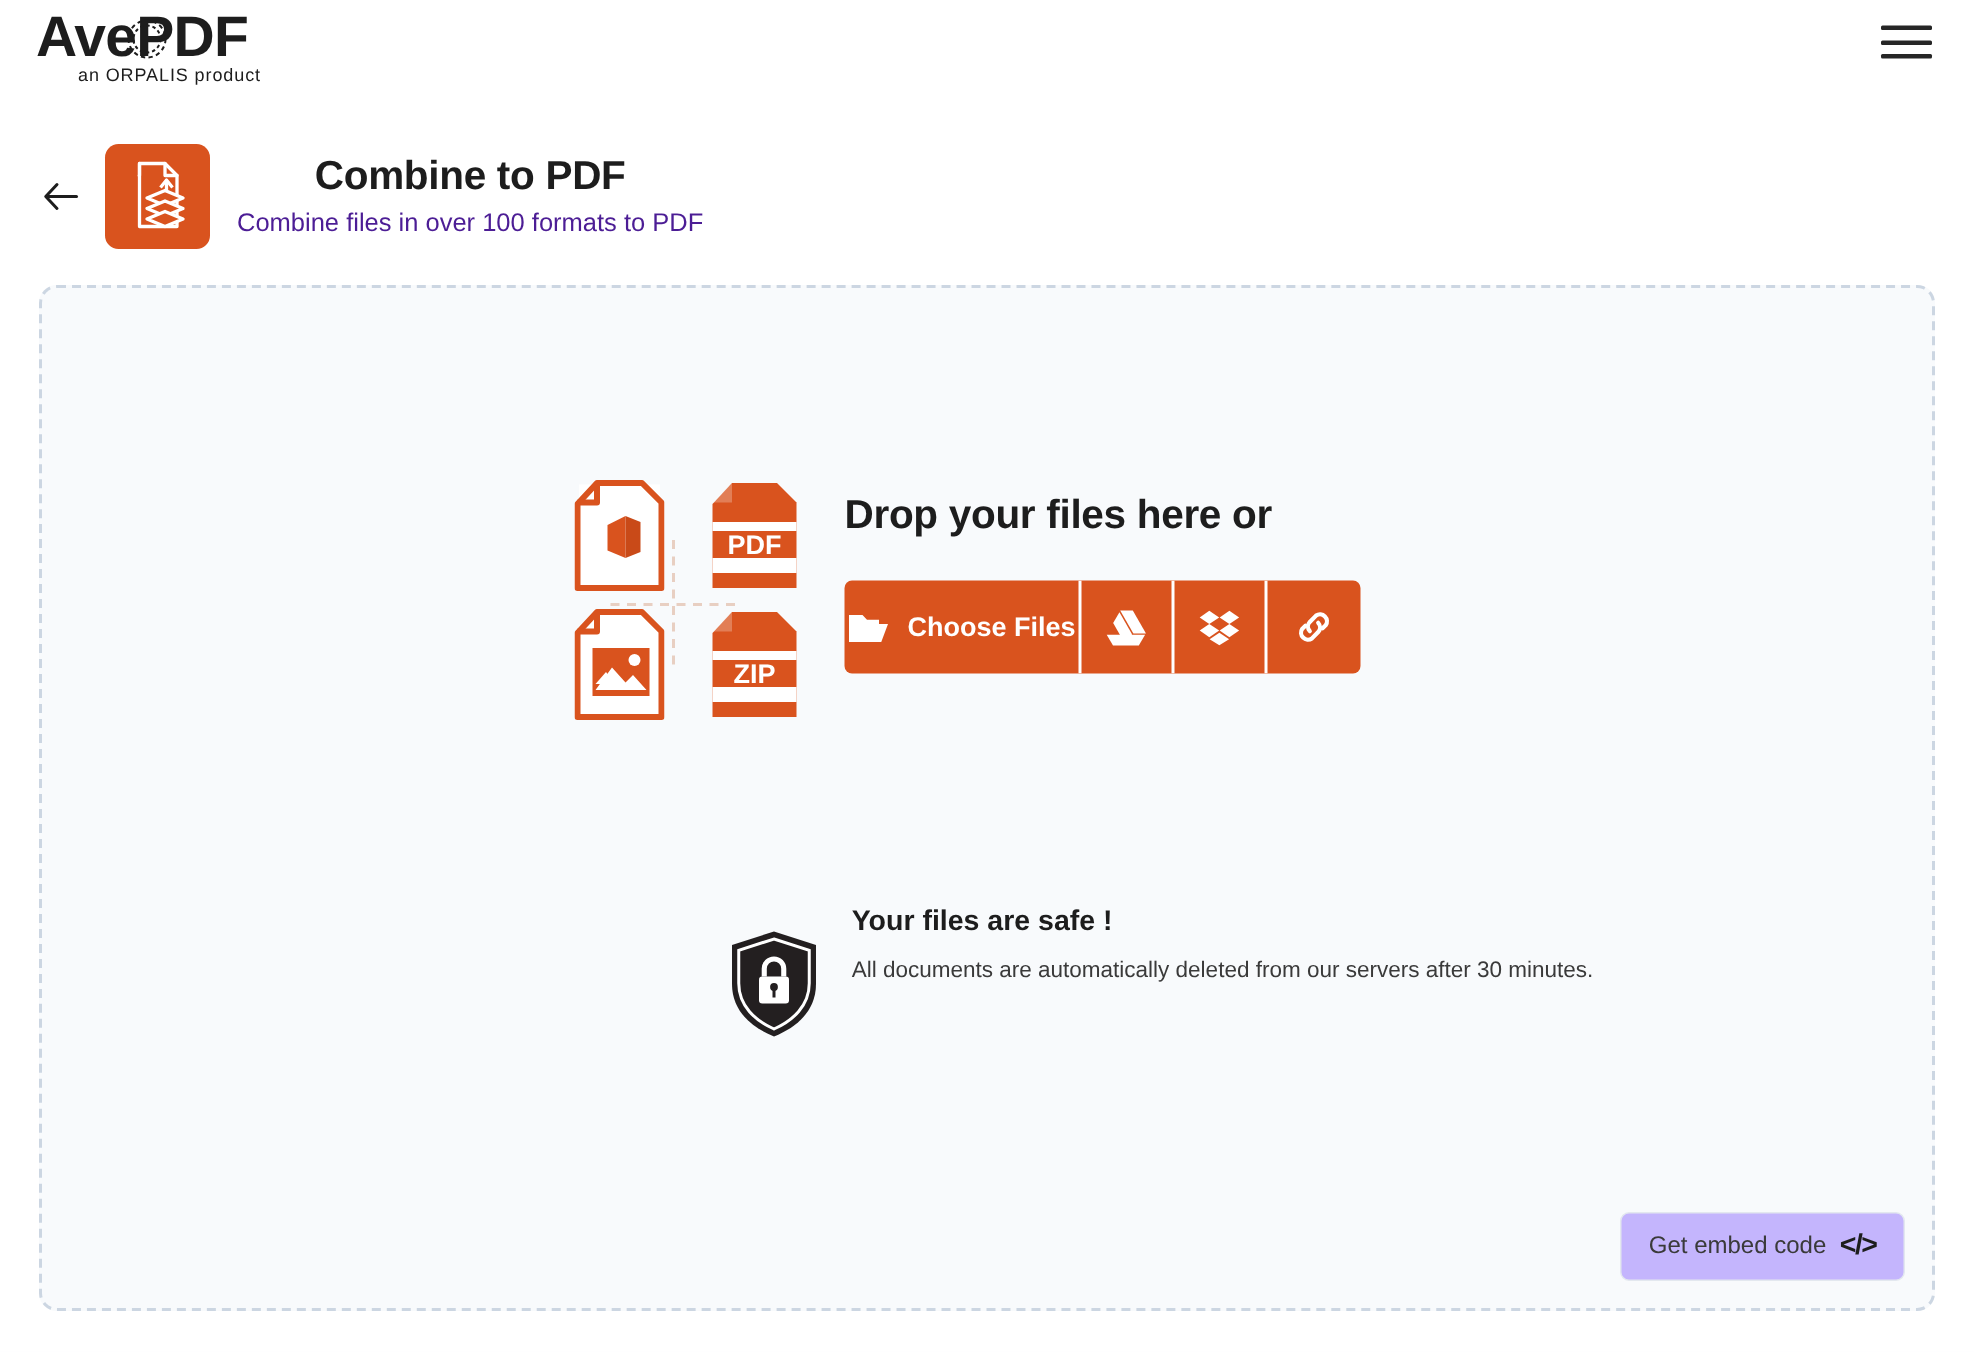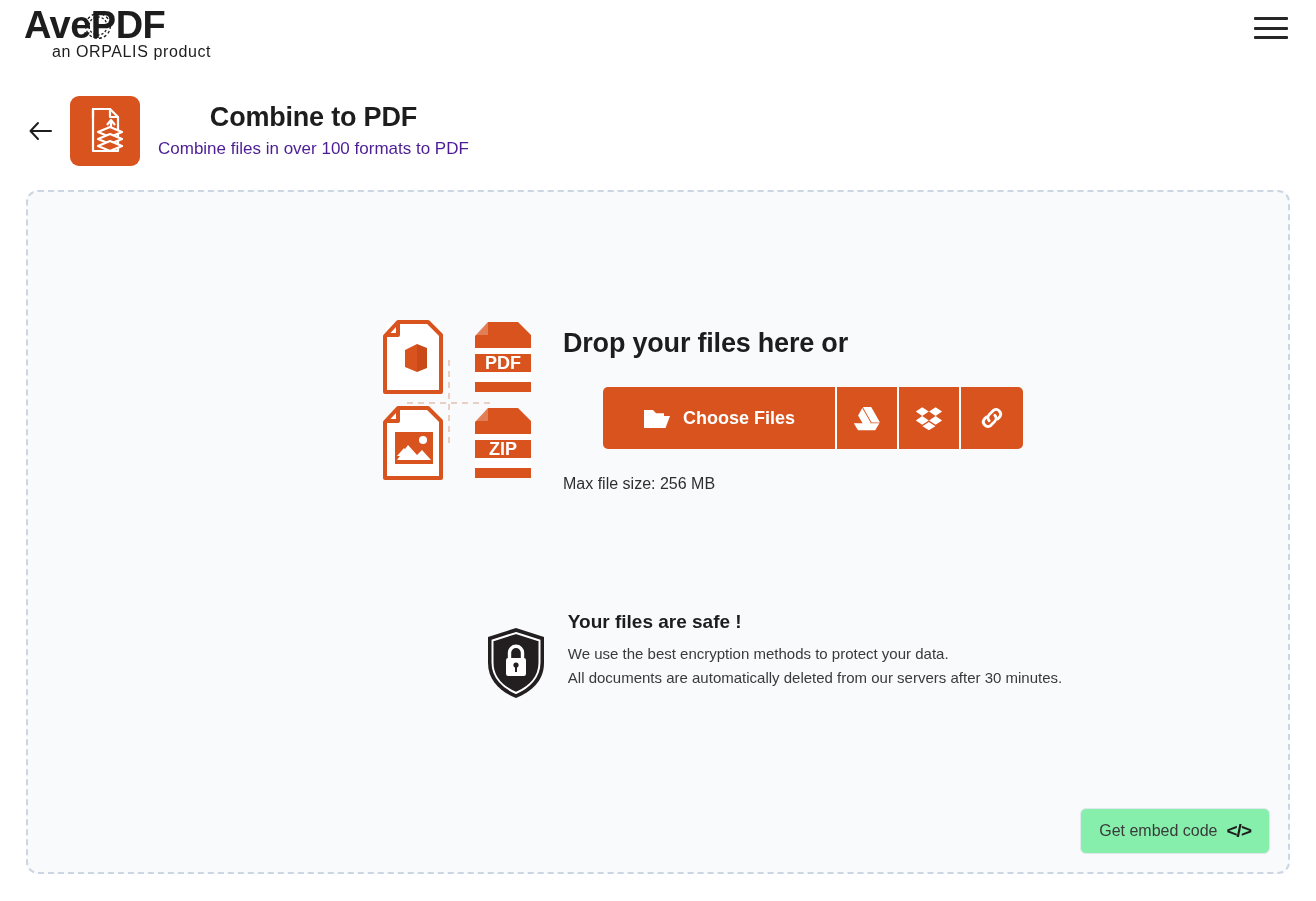--- a/index.html
+++ b/index.html
@@ -19,21 +19,21 @@
   }
   .logo { position: absolute; left: 24px; top: 4px; width: 200px; }
   .logo-word {
     font-size: 38px; font-weight: bold; letter-spacing: -0.5px;
     color: #1d1d1d; line-height: 42px; position: relative; display: inline-block;
   }
   .logo-wreath {
     position: absolute; left: 55px; top: 3px; width: 38px; height: 38px;
   }
   .logo-sub {
-    font-size: 16px; color: #1d1d1d; letter-spacing: 0.6px;
+    font-size: 12px; color: #1d1d1d; letter-spacing: 0.6px;
     margin-left: 28px; margin-top: -3px;
   }
   .hamburger {
     position: absolute; right: 28px; top: 14px;
     width: 34px; height: 28px; cursor: pointer;
     display: flex; flex-direction: column; justify-content: space-between;
     padding: 3px 0;
   }
   .hamburger span { display: block; height: 3px; background: #262626; border-radius: 1px; }
 
@@ -82,22 +82,22 @@
   .ft-grid {
     position: absolute; inset: 0;
     display: grid; grid-template-columns: 60px 60px; grid-template-rows: 74px 74px;
     gap: 12px 30px;
   }
   .dz-right { padding-top: 8px; }
   .drop-title {
     font-size: 27px; font-weight: bold; color: #1d1d1d; letter-spacing: -0.2px;
   }
   .btn-group {
-    display: flex; margin-top: 28px; width: 420px; height: 62px;
-    border-radius: 5px; overflow: hidden; background: #d9531e; margin-left: 40px;
+    display: flex; margin-top: 28px; width: 344px; height: 62px;
+    border-radius: 5px; overflow: hidden; background: #d9531e;
   }
   .btn-choose {
     flex: 1 1 auto; display: flex; align-items: center; justify-content: center;
     gap: 12px; color: #ffffff; font-size: 18px; font-weight: bold;
     cursor: pointer; border-right: 2px solid #ffffff;
   }
   .btn-cloud {
     width: 62px; flex: none; display: flex; align-items: center; justify-content: center;
     cursor: pointer; border-right: 2px solid #ffffff;
   }
@@ -112,21 +112,21 @@
   .shield { width: 60px; height: 72px; flex: none; margin-right: 22px; margin-top: 16px; }
   .safety-title {
     font-size: 19px; font-weight: bold; color: #1d1d1d; margin-bottom: 9px;
   }
   .safety-line { font-size: 15px; color: #3a3a3a; line-height: 24px; }
 
   
   .embed-btn {
     position: absolute; right: 18px; bottom: 18px;
     height: 46px; padding: 0 18px;
-    background: #86efac; border: 1px solid #e3e8ef; border-radius: 6px;
+    background: #c4b5fd; border: 1px solid #e3e8ef; border-radius: 6px;
     display: flex; align-items: center; gap: 9px;
     font-size: 16px; color: #3a3a3a; cursor: pointer;
   }
   .code-glyph { font-size: 19px; font-weight: bold; color: #1d1d1d; letter-spacing: -1px; }
 </style>
 </head>
 <body>
 
 <div class="topbar">
 
@@ -269,37 +269,35 @@
           <svg width="26" height="26" viewBox="0 0 26 26">
             <g fill="none" stroke="#ffffff" stroke-width="2.8" stroke-linecap="round">
               <path d="M10.2 15.8 a4.6 4.6 0 0 1 0 -6.2 l4.2 -4.2 a4.6 4.6 0 0 1 6.4 6.4 l-2.1 2.1"></path>
               <path d="M15.8 10.2 a4.6 4.6 0 0 1 0 6.2 l-4.2 4.2 a4.6 4.6 0 0 1 -6.4 -6.4 l2.1 -2.1"></path>
             </g>
           </svg>
         </div>
 
       </div>
 
-      <div class="maxsize">Max file size: 256 MB</div>
     </div>
   </div>
 
   <div class="safety">
     <svg class="shield" viewBox="0 0 60 72">
       <path d="M30 1 L58 10 v26 C58 54 45 65 30 71 C15 65 2 54 2 36 V10 Z" fill="#231f20"></path>
       <path d="M30 6 L53.5 13.5 v22 C53.5 50.5 42.5 60.5 30 66 C17.5 60.5 6.5 50.5 6.5 35.5 V13.5 Z" fill="none" stroke="#ffffff" stroke-width="2"></path>
       <rect x="20" y="31" width="20" height="18" rx="2.2" fill="#ffffff"></rect>
       <path d="M23.5 31 v-5.2 a6.5 6.5 0 0 1 13 0 V31" fill="none" stroke="#ffffff" stroke-width="3.4"></path>
       <circle cx="30" cy="38" r="2.6" fill="#231f20"></circle>
       <rect x="29" y="39" width="2" height="6" fill="#231f20"></rect>
     </svg>
 
     <div>
       <div class="safety-title">Your files are safe !</div>
-      <div class="safety-line">We use the best encryption methods to protect your data.</div>
       <div class="safety-line">All documents are automatically deleted from our servers after 30 minutes.</div>
     </div>
   </div>
 
   <div class="embed-btn">
     <span>Get embed code</span>
     <span class="code-glyph">&lt;/&gt;</span>
   </div>
 
 </div>

